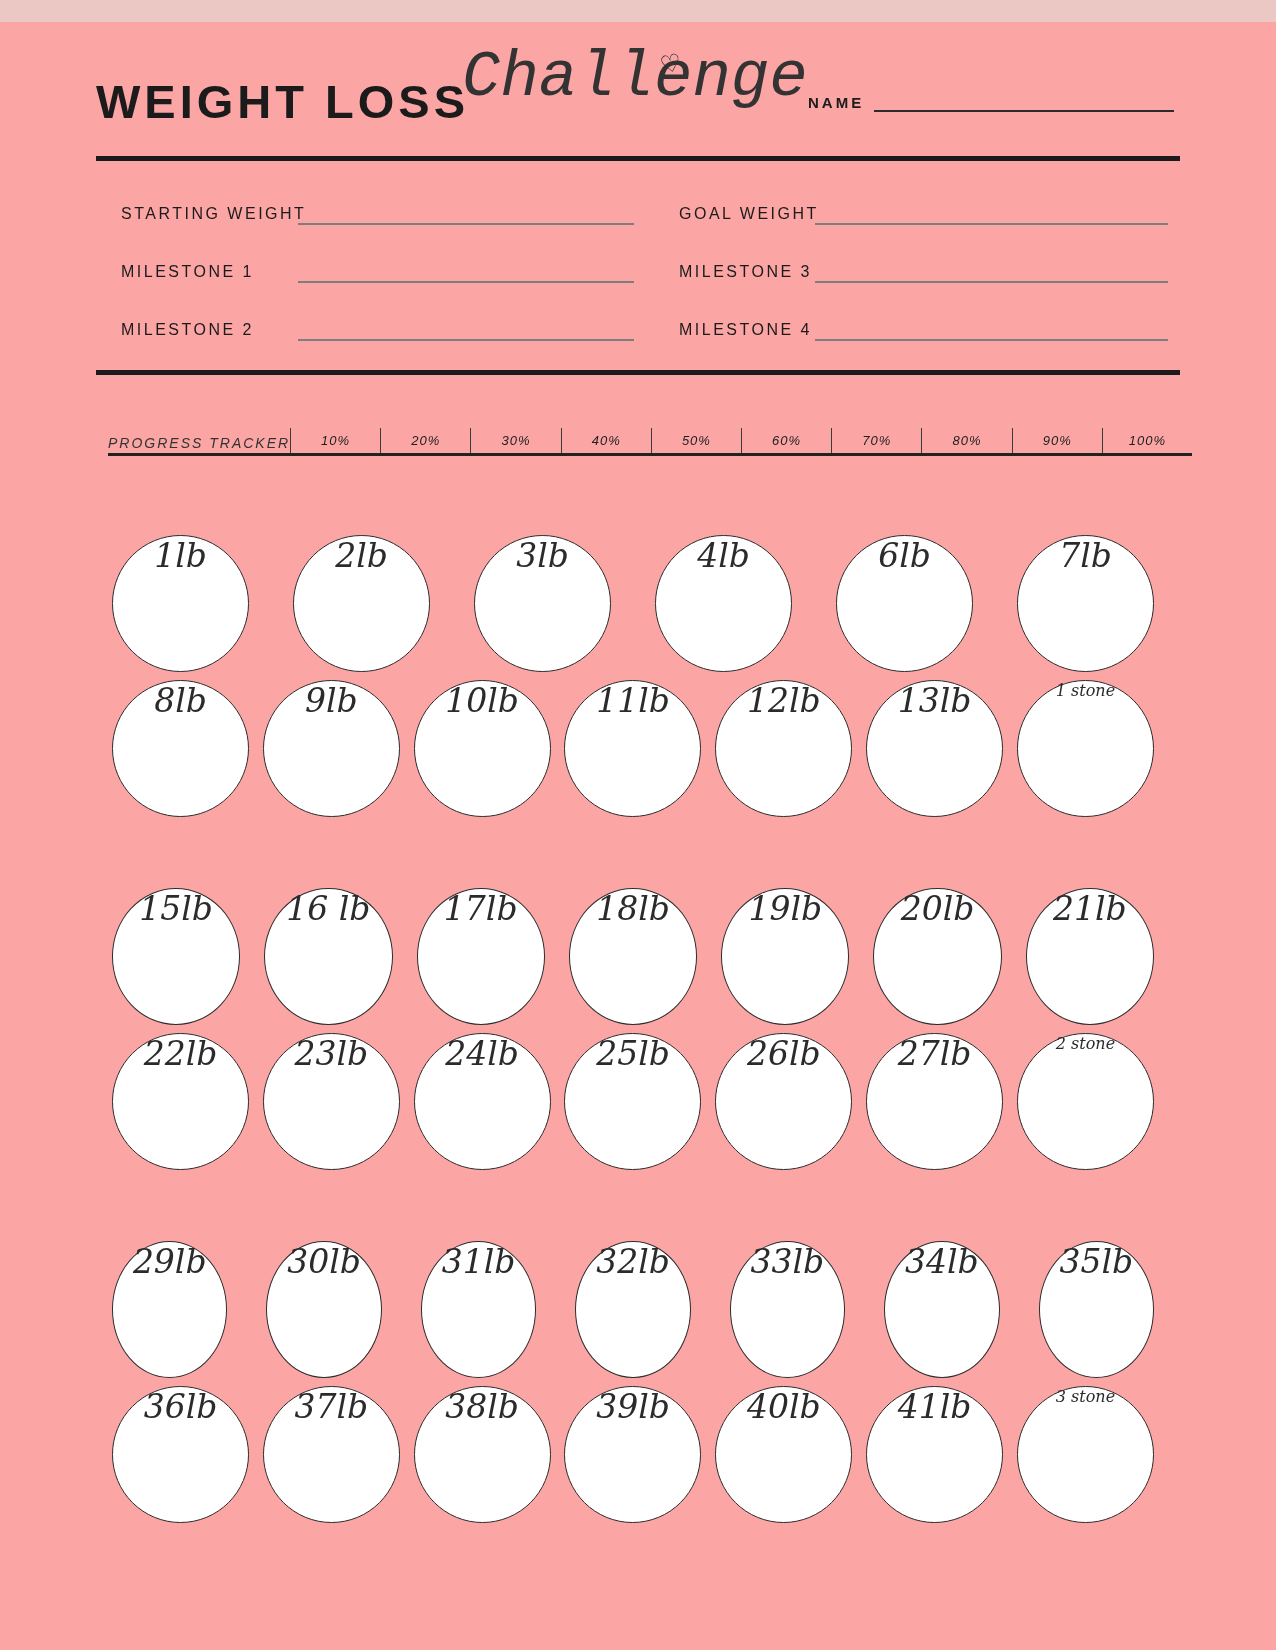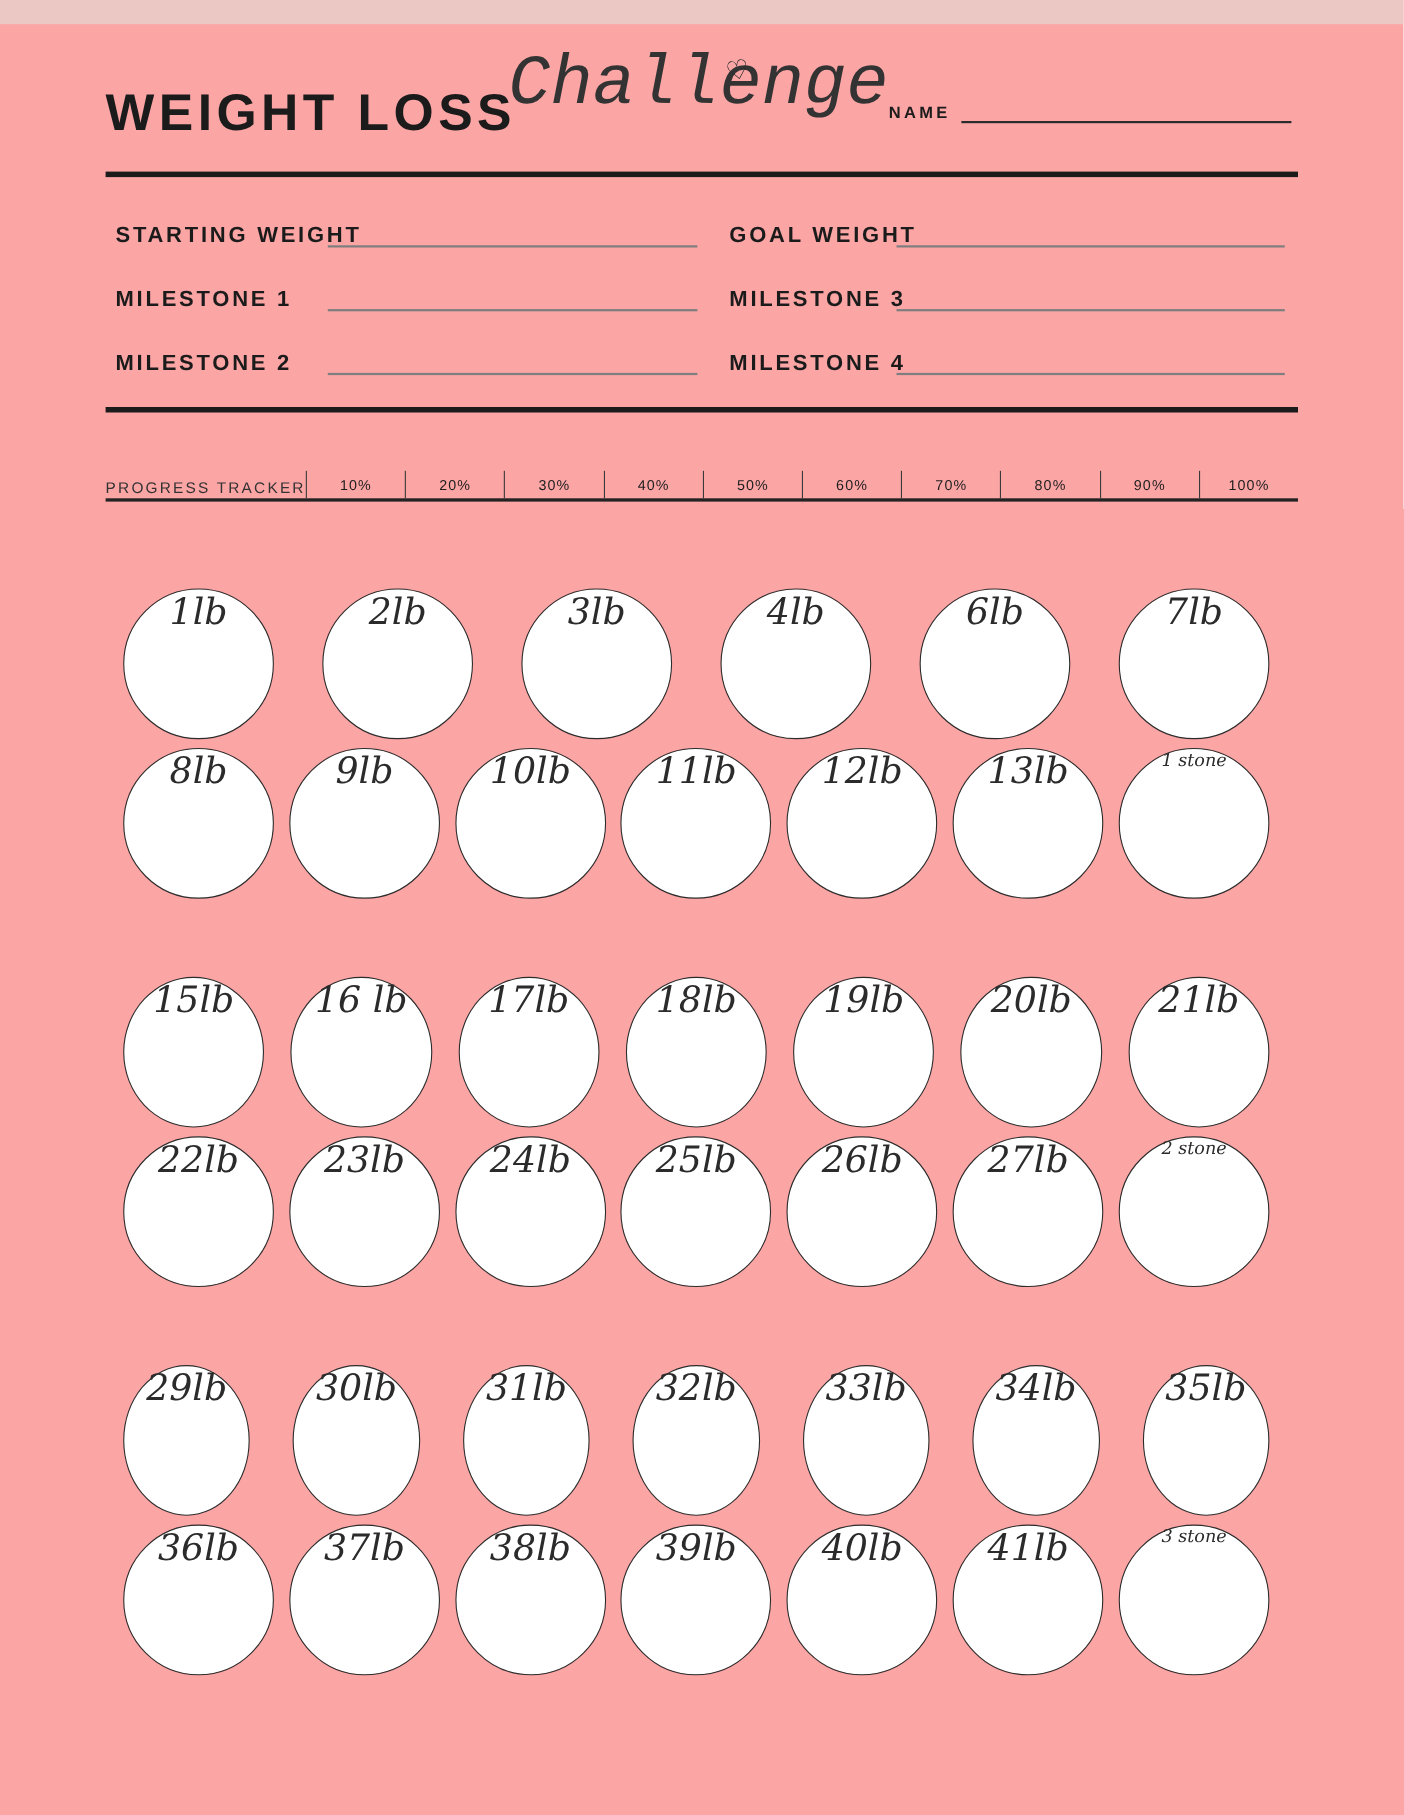--- a/index.html
+++ b/index.html
@@ -41,35 +41,35 @@
   }
 
   
   .rule{position:absolute;left:96px;width:1084px;background:#1b1b1b;}
   .rule-1{top:156px;height:5px;}
   .rule-2{top:370px;height:5px;}
 
   
   .field{position:absolute;height:20px;}
   .field .lbl{
-    position:absolute;left:0;top:0;
-    font-size:20px;font-weight:700;letter-spacing:2.5px;line-height:18px;
+    position:absolute;left:16px;top:0;
+    font-size:16px;font-weight:400;letter-spacing:2.5px;line-height:18px;
     white-space:nowrap;color:#1b1b1b;
   }
   .field .line{position:absolute;bottom:0;height:2px;background:#7e7e7e;}
   .f-left{left:105px;width:529px;}
   .f-left .line{left:193px;width:336px;}
   .f-right{left:663px;width:505px;}
   .f-right .line{left:152px;width:353px;}
   .f-row1{top:205px;}
   .f-row2{top:263px;}
   .f-row3{top:321px;}
 
   
-  .tracker{position:absolute;left:96px;top:428px;width:1084px;height:25px;}
+  .tracker{position:absolute;left:108px;top:428px;width:1084px;height:25px;font-style:italic;}
   .tracker-label{
     position:absolute;left:0;top:7px;
     font-size:14px;letter-spacing:2px;color:#333333;white-space:nowrap;
   }
   .tracker-cells{
     position:absolute;left:182px;top:0;width:902px;height:25px;
     display:flex;
   }
   .tracker-cell{
     flex:1;position:relative;

